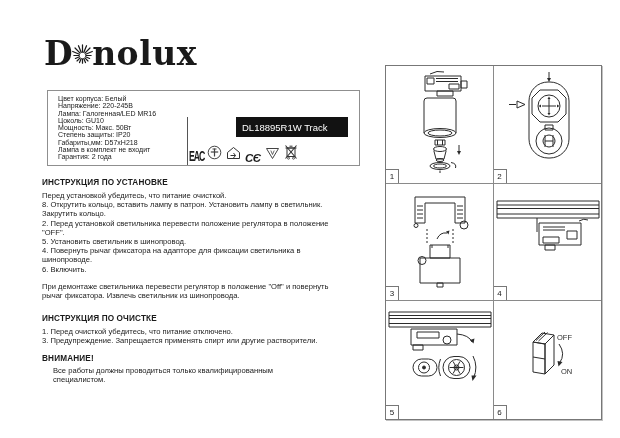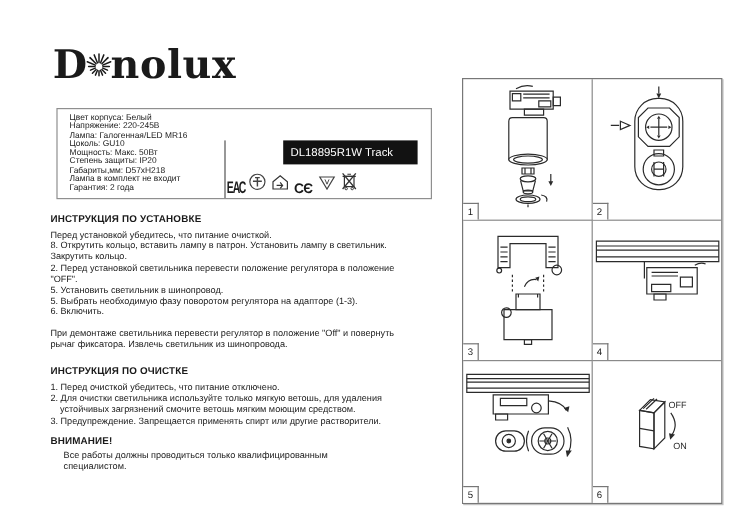--- a/index.html
+++ b/index.html
@@ -28,21 +28,21 @@
     position:absolute;left:140px;top:26px;width:112px;height:20px;
     background:#121212;color:#fff;font-size:9.5px;font-weight:400;
     display:flex;align-items:center;padding-left:6px;box-sizing:border-box;white-space:nowrap;margin-left:48px;
   }
   .cert-row{
     position:absolute;left:141px;top:49px;width:120px;height:24px;
     display:flex;align-items:flex-end;gap:4px;
   }
   .eac{font-weight:900;font-size:14px;transform:scaleX(.62);transform-origin:left center;
        letter-spacing:-1.5px;width:14px;}
-  .ce{font-weight:700;font-size:11.5px;letter-spacing:-.5px;}
+  .ce{font-weight:700;font-size:11.5px;letter-spacing:-.5px;font-style:italic;}
   
   .content{position:absolute;left:42px;top:178px;width:300px;font-size:7.6px;line-height:9.2px;}
   .content h3{font-size:8.2px;line-height:9px;font-weight:700;margin:0 0 4px 0;letter-spacing:.15px;}
   .content p{margin:0;}
   .note{margin-top:8px !important;}
   .sec-clean{margin-top:14px;}
   .sec-clean p{padding-left:8px;text-indent:-8px;}
   .sec-warn{margin-top:8px;}
   .sec-warn h3{margin-bottom:3px;}
   .sec-warn p{width:235px;margin-left:11px;}
@@ -134,28 +134,27 @@
   </div>
 </div>
 
 <div class="content">
   <div class="sec-install">
     <h3>ИНСТРУКЦИЯ ПО УСТАНОВКЕ</h3>
     <p>Перед установкой убедитесь, что питание очисткой.</p>
     <p>8. Открутить кольцо, вставить лампу в патрон. Установить лампу в светильник. Закрутить кольцо.</p>
     <p>2. Перед установкой светильника перевести положение регулятора в положение "OFF".</p>
     <p>5. Установить светильник в шинопровод.</p>
-    <p>5. Выбрать необходимую фазу поворотом регулятора на адапторе (1-3).</p>
+    <p>4. Повернуть рычаг фиксатора на адапторе для фиксации светильника в шинопроводе.</p>
     <p>6. Включить.</p>
     <p class="note">При демонтаже светильника перевести регулятор в положение "Off" и повернуть рычаг фиксатора. Извлечь светильник из шинопровода.</p>
   </div>
   <div class="sec-clean">
     <h3>ИНСТРУКЦИЯ ПО ОЧИСТКЕ</h3>
     <p>1. Перед очисткой убедитесь, что питание отключено.</p>
-    <p>2. Для очистки светильника используйте только мягкую ветошь, для удаления устойчивых загрязнений смочите ветошь мягким моющим средством.</p>
     <p>3. Предупреждение. Запрещается применять спирт или другие растворители.</p>
   </div>
   <div class="sec-warn">
     <h3>ВНИМАНИЕ!</h3>
     <p>Все работы должны проводиться только квалифицированным специалистом.</p>
   </div>
 </div>
 
 <div class="grid">
 

